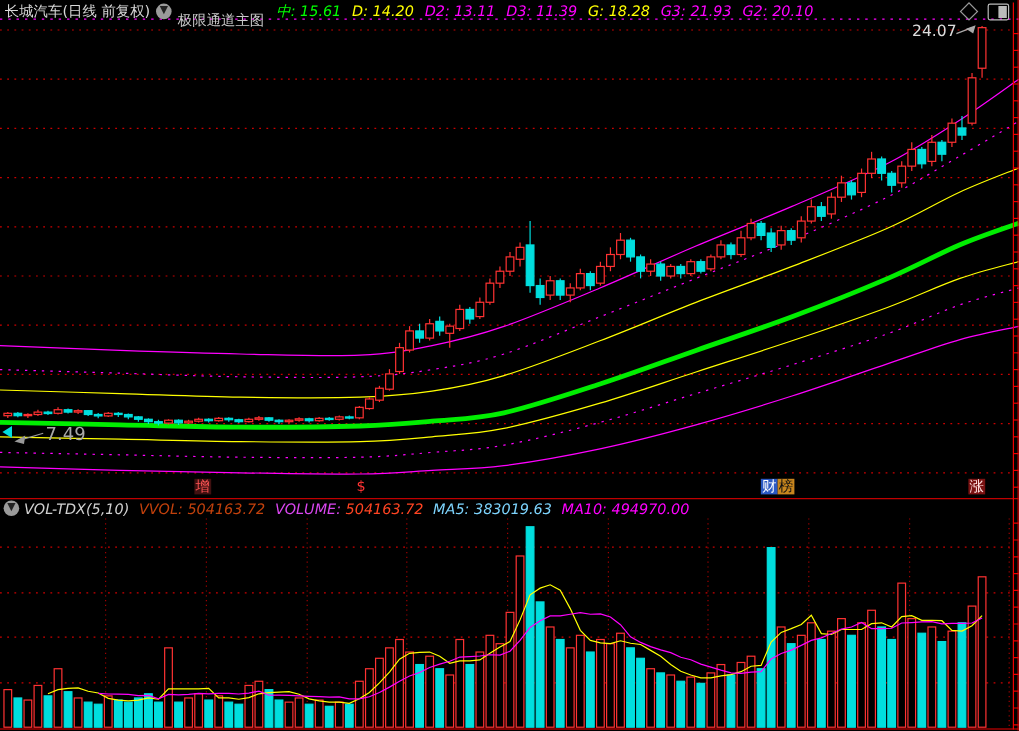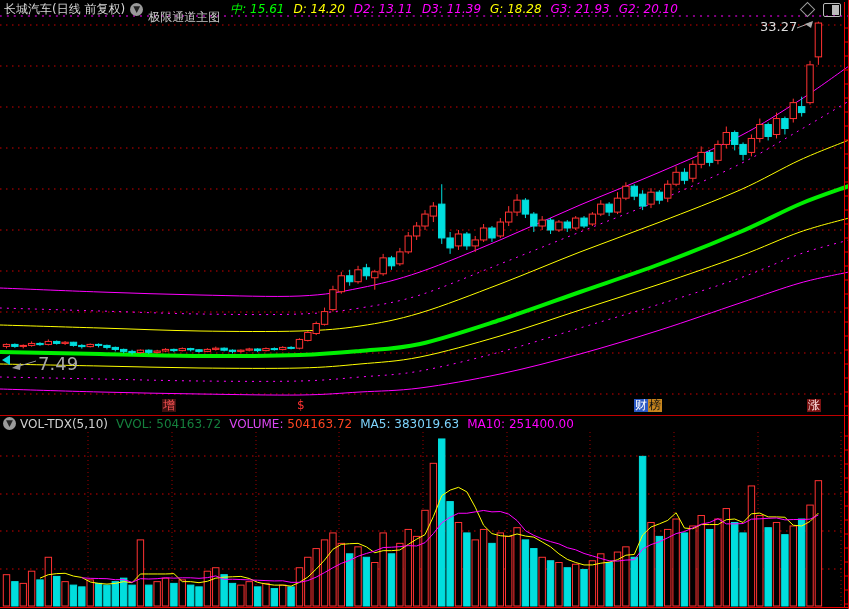--- a/index.html
+++ b/index.html
@@ -15,23 +15,23 @@
   .t-ind{color:#c8c8c8;margin-right:10px;margin-top:16px;}
   .hdr-val{margin-right:9px;font-style:italic;}
   .t-spacer{flex:1;}
   .diamond-icon{width:9px;height:9px;border:1px solid #999;transform:rotate(45deg);
                 display:inline-block;margin-right:10px;}
   .win-icon{width:16px;height:12px;border:1px solid #bbb;border-radius:2px;display:inline-block;
             margin-right:8px;position:relative;}
   .win-icon::after{content:"";position:absolute;right:1px;top:1px;bottom:1px;width:7px;background:#bbb;}
   .volhdr{left:0;top:416px;width:849px;height:15px;display:flex;align-items:center;
           padding-left:3px;box-sizing:border-box;font-size:12px;white-space:nowrap;}
-  .vh-item{margin-right:8px;}
+  .vh-item{margin-right:8px;font-style:italic;}
   .lbl-high{left:760px;top:19px;font-size:13px;color:#dcdcdc;}
-  .lbl-low{left:38px;top:353px;font-size:18px;color:#a8a8a8;}
+  .lbl-low{left:38px;top:353px;font-size:15px;color:#a8a8a8;}
   .badge{position:absolute;top:399px;height:13px;line-height:13px;font-size:12px;
          padding:0 1px;z-index:2;}
 </style>
 </head>
 <body>
 
 <svg id="chart-svg" width="849" height="609">
     <line x1="0" y1="25" x2="843" y2="25" stroke="#cc0000" stroke-width="1" stroke-dasharray="1.5 4.5"></line>
     <line x1="0" y1="66" x2="843" y2="66" stroke="#cc0000" stroke-width="1" stroke-dasharray="1.5 4.5"></line>
     <line x1="0" y1="107" x2="843" y2="107" stroke="#cc0000" stroke-width="1" stroke-dasharray="1.5 4.5"></line>
@@ -419,30 +419,30 @@
 <div class="ovl titlebar">
   <span class="t-title">长城汽车(日线 前复权)</span>
   <span class="circle-icon">▼</span>
   <span class="t-ind">极限通道主图</span>
   <span id="hdr-values"><span class="hdr-val" style="color: rgb(0, 255, 0);">中: 15.61</span><span class="hdr-val" style="color: rgb(255, 255, 0);">D: 14.20</span><span class="hdr-val" style="color: rgb(255, 0, 255);">D2: 13.11</span><span class="hdr-val" style="color: rgb(255, 0, 255);">D3: 11.39</span><span class="hdr-val" style="color: rgb(255, 255, 0);">G: 18.28</span><span class="hdr-val" style="color: rgb(255, 0, 255);">G3: 21.93</span><span class="hdr-val" style="color: rgb(255, 0, 255);">G2: 20.10</span></span>
   <span class="t-spacer"></span>
   <span class="diamond-icon"></span>
   <span class="win-icon"></span>
 </div>
 
-<div class="ovl lbl-high">33.27</div>
+<div class="ovl lbl-high">24.07</div>
 <div class="ovl lbl-low">7.49</div>
 <div id="markers">
     <span class="badge" style="left: 162px; color: rgb(255, 85, 85); background: rgb(64, 16, 16);">增</span>
     <span class="badge" style="left: 296px; color: rgb(255, 51, 51); background: transparent;">$</span>
     <span class="badge" style="left: 634px; color: rgb(255, 255, 255); background: rgb(43, 89, 195);">财</span>
     <span class="badge" style="left: 648px; color: rgb(16, 16, 16); background: rgb(200, 134, 30);">榜</span>
     <span class="badge" style="left: 807px; color: rgb(255, 224, 224); background: rgb(122, 18, 18);">涨</span>
   </div>
 
 <div class="ovl volhdr">
   <span class="circle-icon" style="margin:0 4px 0 0;">▼</span>
   <span class="vh-item" style="color:#d0d0d0">VOL-TDX(5,10)</span>
-  <span class="vh-item" style="color:#15803d"><span>VVOL:</span> <span>504163.72</span></span>
+  <span class="vh-item" style="color:#c2410c"><span>VVOL:</span> <span>504163.72</span></span>
   <span class="vh-item"><span style="color:#d946ef">VOLUME:</span> <span style="color:#ff4422">504163.72</span></span>
   <span class="vh-item" style="color:#7dd3fc"><span>MA5:</span> <span>383019.63</span></span>
-  <span class="vh-item" style="color:#ff00ff"><span>MA10:</span> <span>251400.00</span></span>
+  <span class="vh-item" style="color:#ff00ff"><span>MA10:</span> <span>494970.00</span></span>
 </div>
 
 </body></html>

